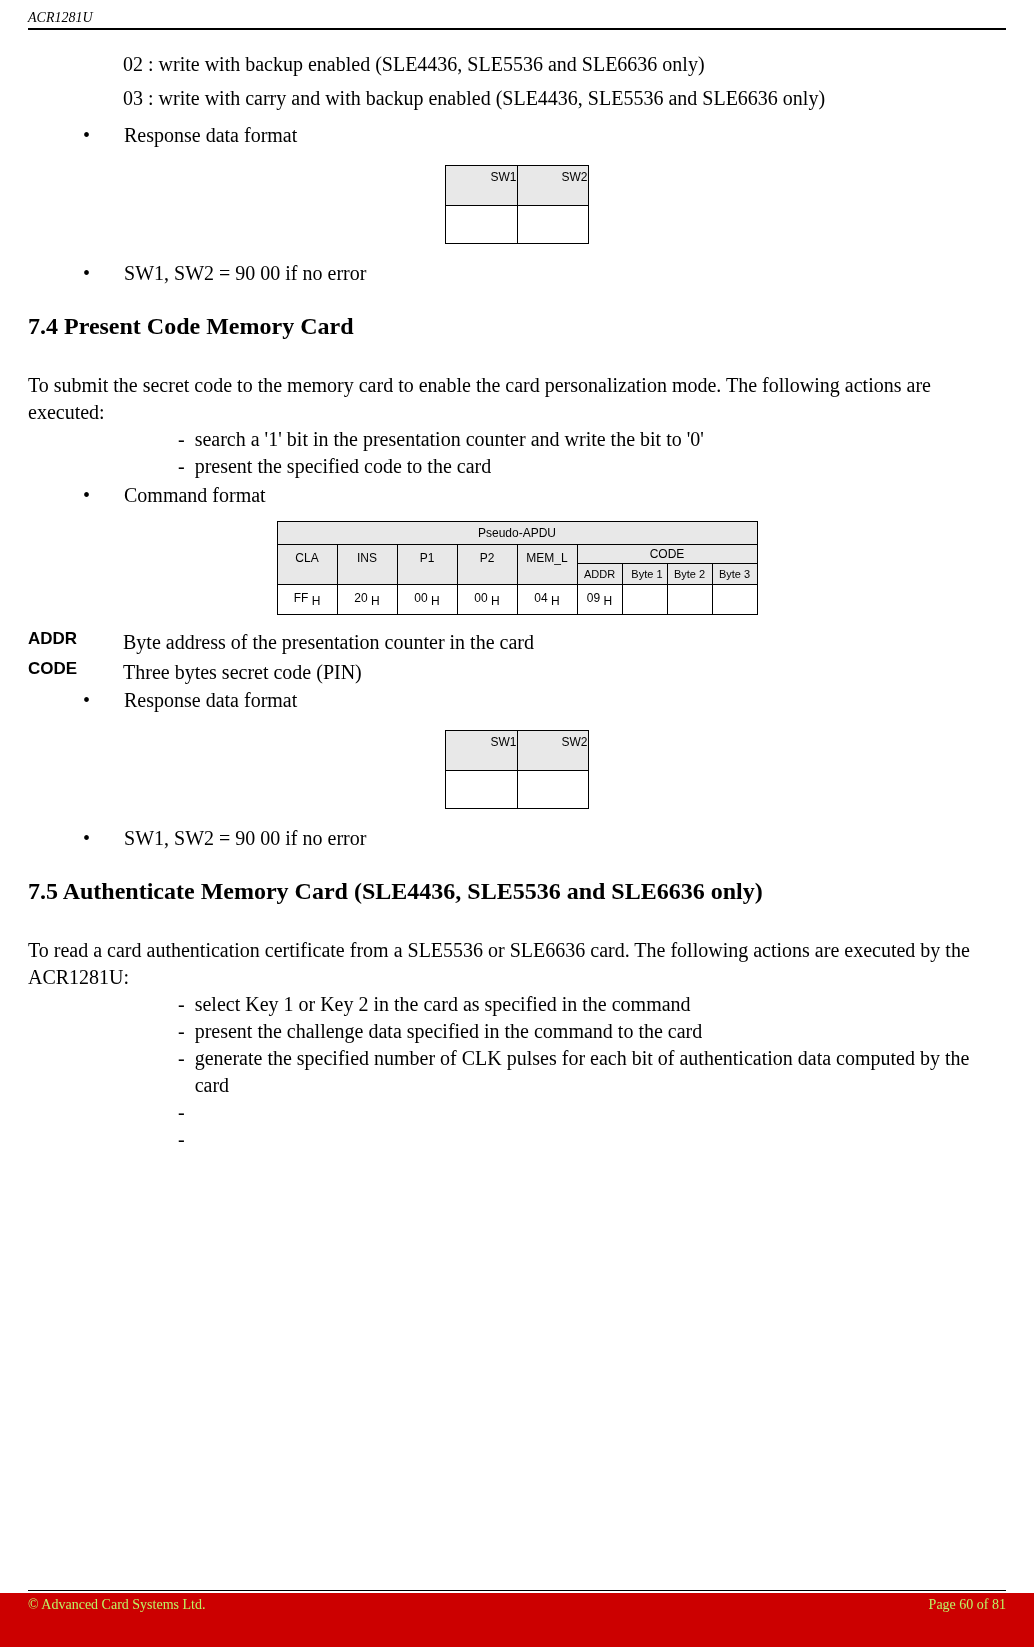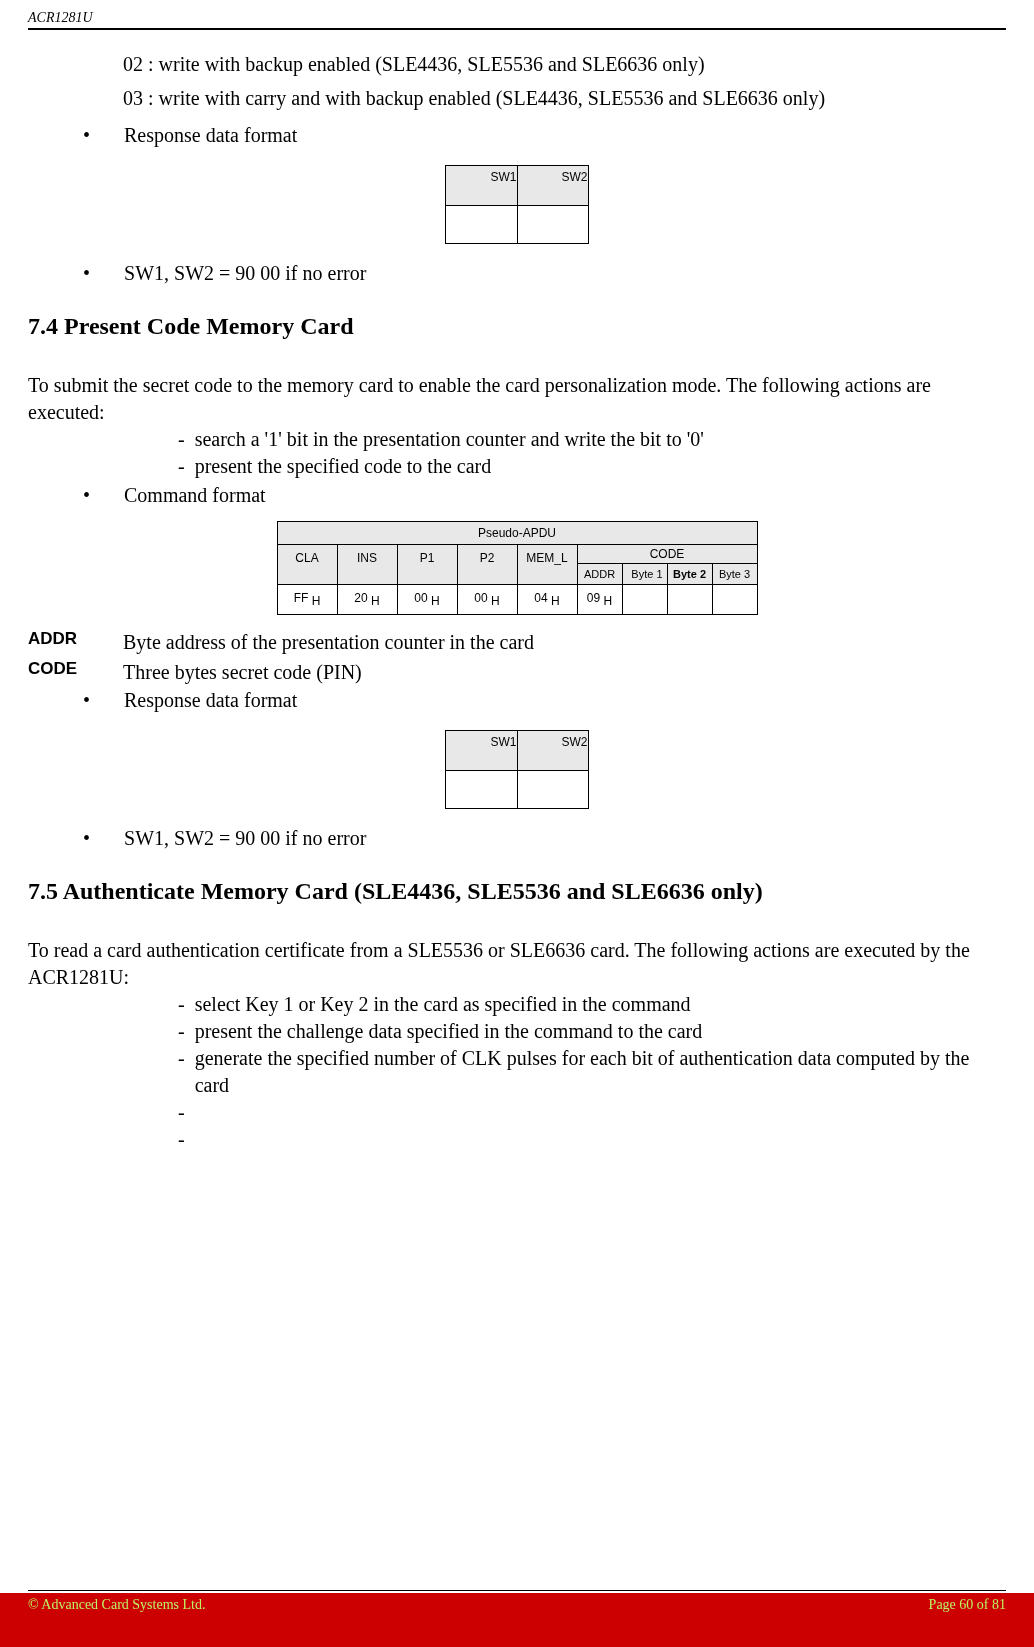--- a/index.html
+++ b/index.html
@@ -137,21 +137,21 @@
         <th class="apdu-h" rowspan="2" style="width:60px;">CLA</th>
         <th class="apdu-h" rowspan="2" style="width:60px;">INS</th>
         <th class="apdu-h" rowspan="2" style="width:60px;margin-left:40px;">P1</th>
         <th class="apdu-h" rowspan="2" style="width:60px;">P2</th>
         <th class="apdu-h" rowspan="2" style="width:60px;">MEM_L</th>
         <th class="apdu-h" colspan="4" style="padding:2px;">CODE</th>
       </tr>
       <tr>
         <th class="apdu-sub" style="width:45px;">ADDR</th>
         <th class="apdu-sub" style="width:45px;text-align:right;">Byte 1</th>
-        <th class="apdu-sub" style="width:45px;font-weight:bold;">Byte 2</th>
+        <th class="apdu-sub" style="width:45px;">Byte 2</th>
         <th class="apdu-sub" style="width:45px;">Byte 3</th>
       </tr>
       <tr>
         <td class="apdu-d"><span>FF</span> <span class="sub-h">H</span></td>
         <td class="apdu-d"><span>20</span> <span class="sub-h">H</span></td>
         <td class="apdu-d"><span>00</span> <span class="sub-h">H</span></td>
         <td class="apdu-d"><span>00</span> <span class="sub-h">H</span></td>
         <td class="apdu-d"><span>04</span> <span class="sub-h">H</span></td>
         <td class="apdu-d"><span>09</span> <span class="sub-h">H</span></td>
         <td class="apdu-d"></td>

